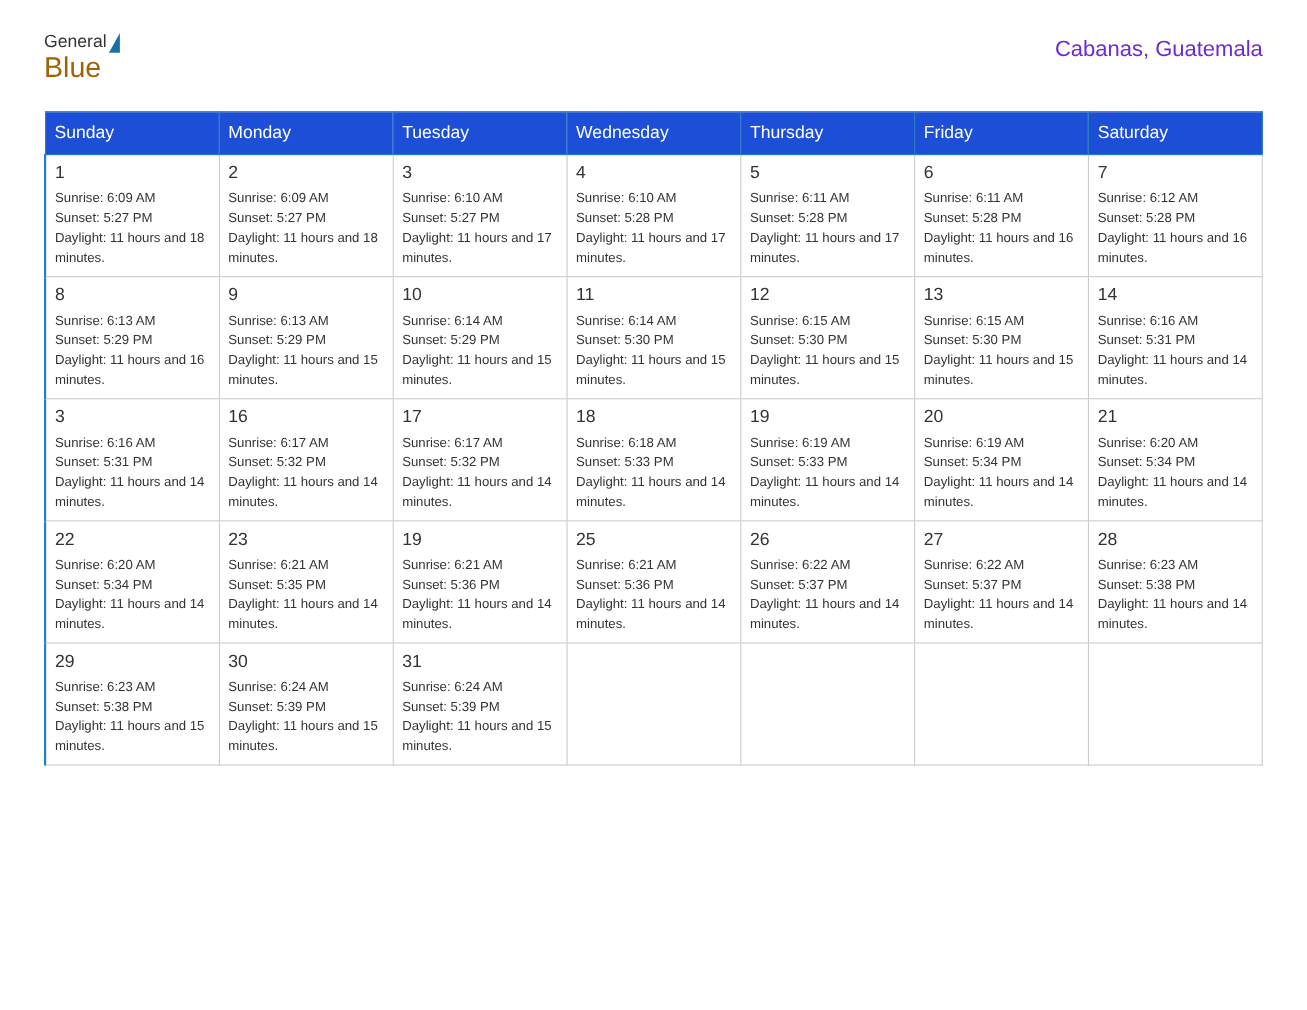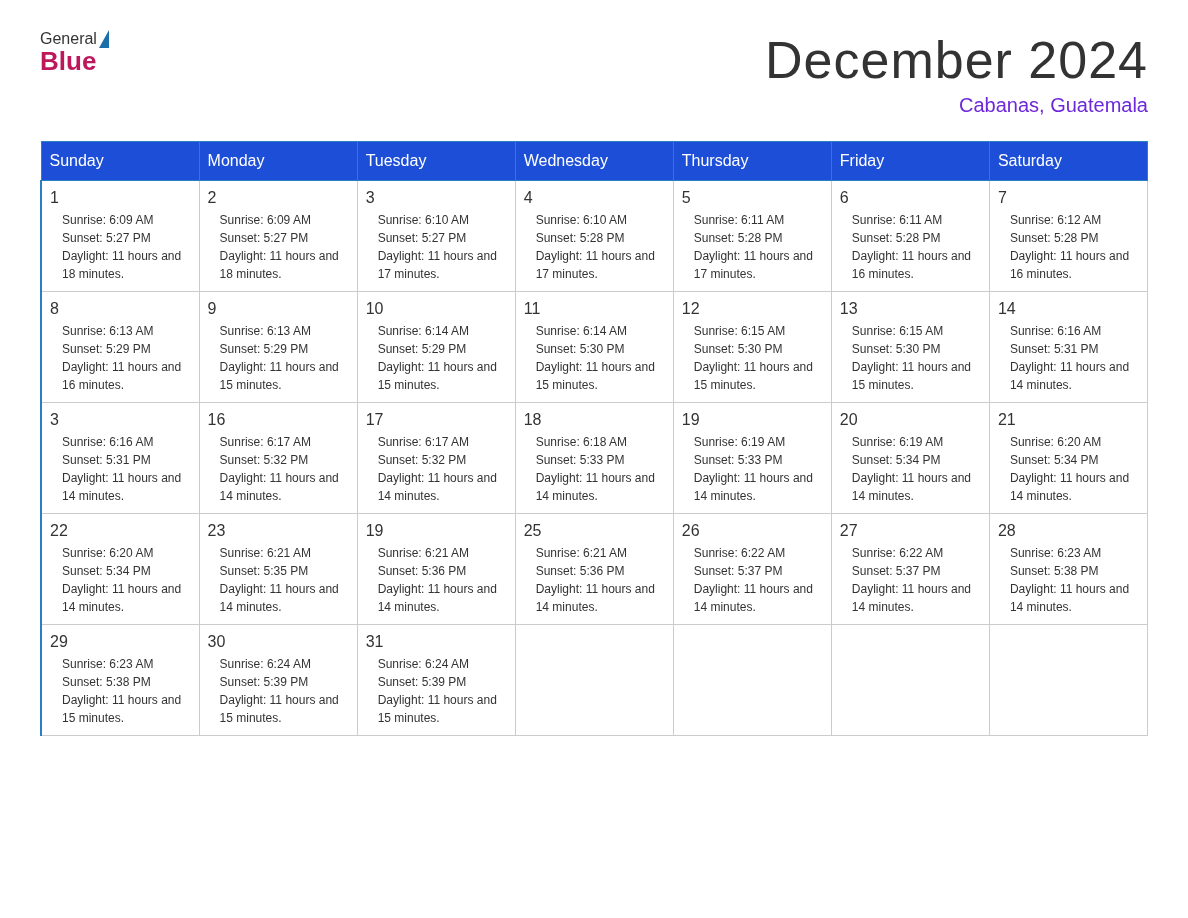--- a/index.html
+++ b/index.html
@@ -23,23 +23,23 @@
     .logo-general { color: #333; }
     .logo-triangle {
       width: 0;
       height: 0;
       border-left: 10px solid transparent;
       border-bottom: 18px solid #1a6fa8;
       margin: 0 2px;
       display: inline-block;
     }
     .logo-blue {
-      color: #be185d;
+      color: #a16207;
       font-size: 26px;
-      font-weight: bold;
+      font-weight: normal;
       margin-top: -2px;
     }
     .logo-line {
       display: flex;
       align-items: center;
     }
     .title-section {
       text-align: right;
     }
     .month-title {
@@ -77,42 +77,40 @@
     .day-num {
       font-size: 16px;
       font-weight: normal;
       color: #333;
       margin-bottom: 4px;
     }
     .day-info {
       font-size: 12px;
       color: #333;
       line-height: 1.5;
-      margin-left: 12px;
     }
     td.empty {
       background: #fff;
     }
     tr td:first-child {
       border-left: 2px solid #2a7fc1;
     }
   </style>
 </head>
 <body>
 
 <div class="header">
   <div class="logo">
     <div class="logo-line">
       <span class="logo-general">General</span>
       <span class="logo-triangle"></span>
     </div>
     <span class="logo-blue">Blue</span>
   </div>
   <div class="title-section">
-    <div class="month-title">December 2024</div>
     <div class="location">Cabanas, Guatemala</div>
   </div>
 </div>
 
 <table>
   <thead>
     <tr>
     <th>Sunday</th>
         <th>Monday</th>
         <th>Tuesday</th>

